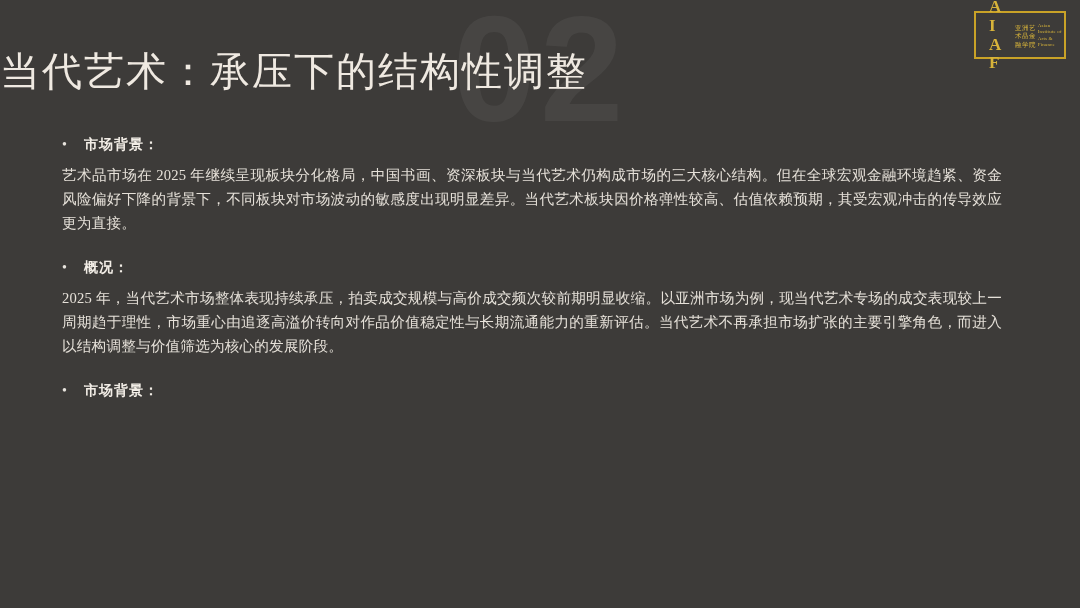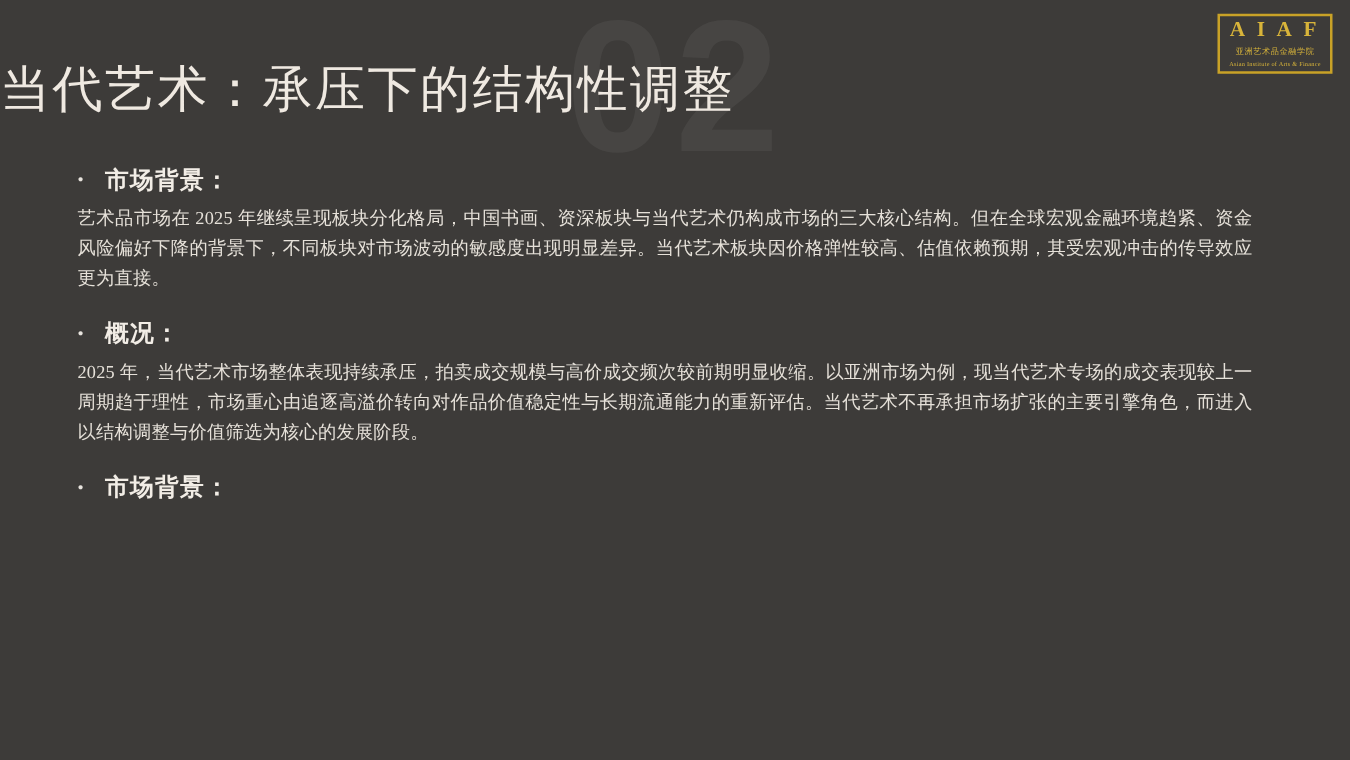--- a/index.html
+++ b/index.html
@@ -36,24 +36,24 @@
 
   
   .logo {
     position: absolute;
     top: 11px;
     right: 14px;
     width: 92px;
     height: 48px;
     border: 2px solid #c9a227;
     display: flex;
-    flex-direction: column;
+    flex-direction: row;
     align-items: center;
     justify-content: space-between;
-    padding: 2px 0 1px 0;
+    padding: 2px 0 1px 13px;
   }
   .logo-main {
     font-family: "Liberation Serif", serif;
     font-size: 17px;
     letter-spacing: 3px;
     color: #d8b43a;
     line-height: 1.1;
     font-weight: bold;
   }
   .logo-cn {
@@ -101,21 +101,21 @@
   }
   .bullet {
     width: 22px;
     flex: 0 0 22px;
     font-size: 14px;
     line-height: 22px;
     color: #e8e4de;
     text-align: left;
   }
   .heading-text {
-    font-size: 19px;
+    font-size: 14px;
     font-weight: bold;
     letter-spacing: 1px;
     color: #f2ede6;
     line-height: 22px;
     text-align: center;
   }
   .para {
     font-size: 14.6px;
     line-height: 24px;
     color: #e6e1d9;

